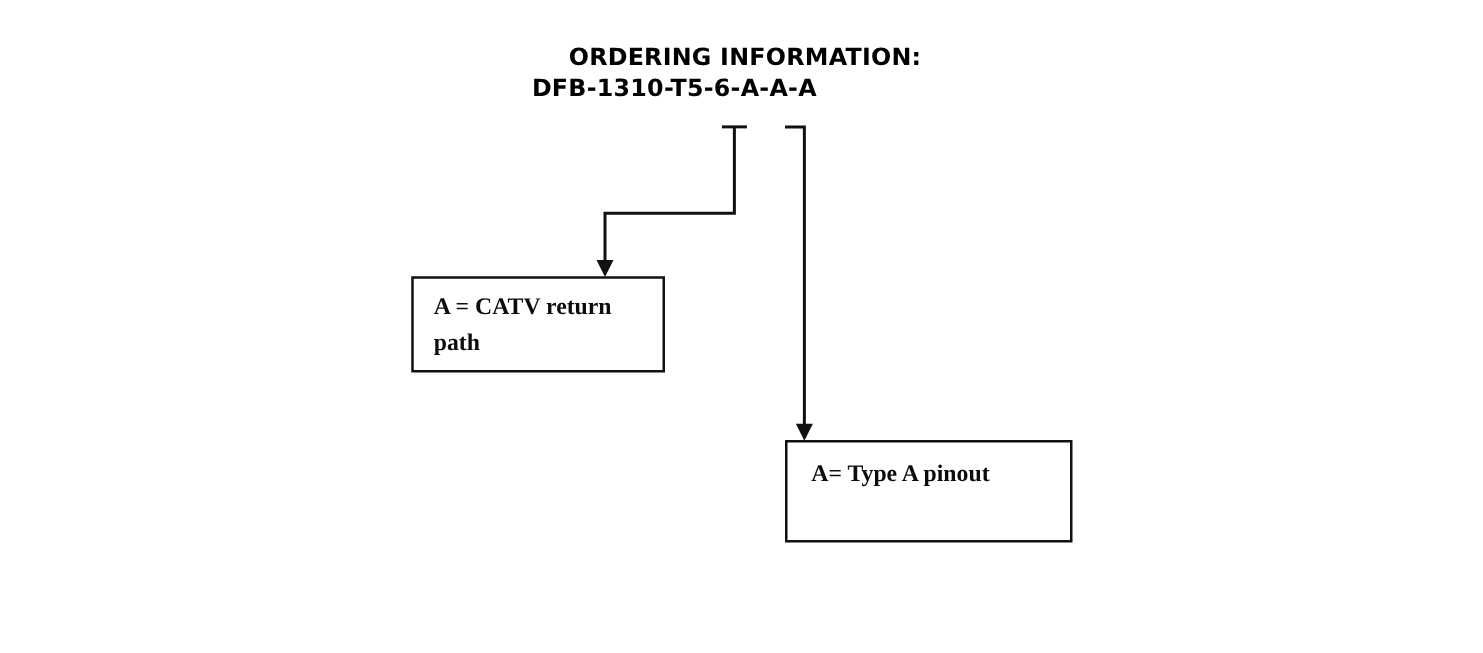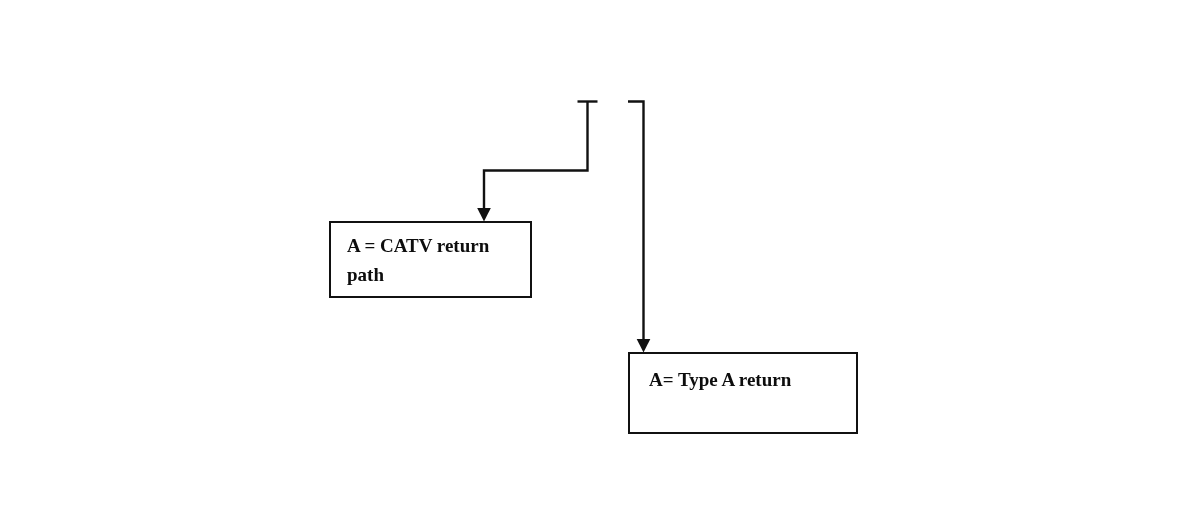--- a/index.html
+++ b/index.html
@@ -80,20 +80,24 @@
   .callout-text {
     display: block;
     white-space: pre-line;
   }
 </style>
 </head>
 <body>
 
 <div id="page">
 
+  <div class="heading">
+    <span class="heading-line1">ORDERING INFORMATION:</span>
+    <span class="heading-line2">DFB-1310-T5-6-A-A-A</span>
+  </div>
 
   <svg class="connectors" viewBox="0 0 1186 522">
 
     <g>
       <path d="M 577.5 101.5 L 597.5 101.5" stroke="#111111" stroke-width="2.4" fill="none"></path>
       <path d="M 587.5 101.5 L 587.5 170.5 L 484 170.5 L 484 210" stroke="#111111" stroke-width="2.4" fill="none" stroke-linejoin="miter"></path>
       <polygon points="477.2,208 490.8,208 484,221.5" fill="#111111"></polygon>
     </g>
 
     <g>
@@ -101,16 +105,16 @@
       <polygon points="636.7,339 650.3,339 643.5,352.5" fill="#111111"></polygon>
     </g>
 
   </svg>
 
   <div class="callout" id="callout-catv">
     <span class="callout-text">A = CATV return path</span>
   </div>
 
   <div class="callout" id="callout-pinout">
-    <span class="callout-text">A= Type A return</span>
+    <span class="callout-text">A= Type A pinout</span>
   </div>
 
 </div>
 
 </body></html>

